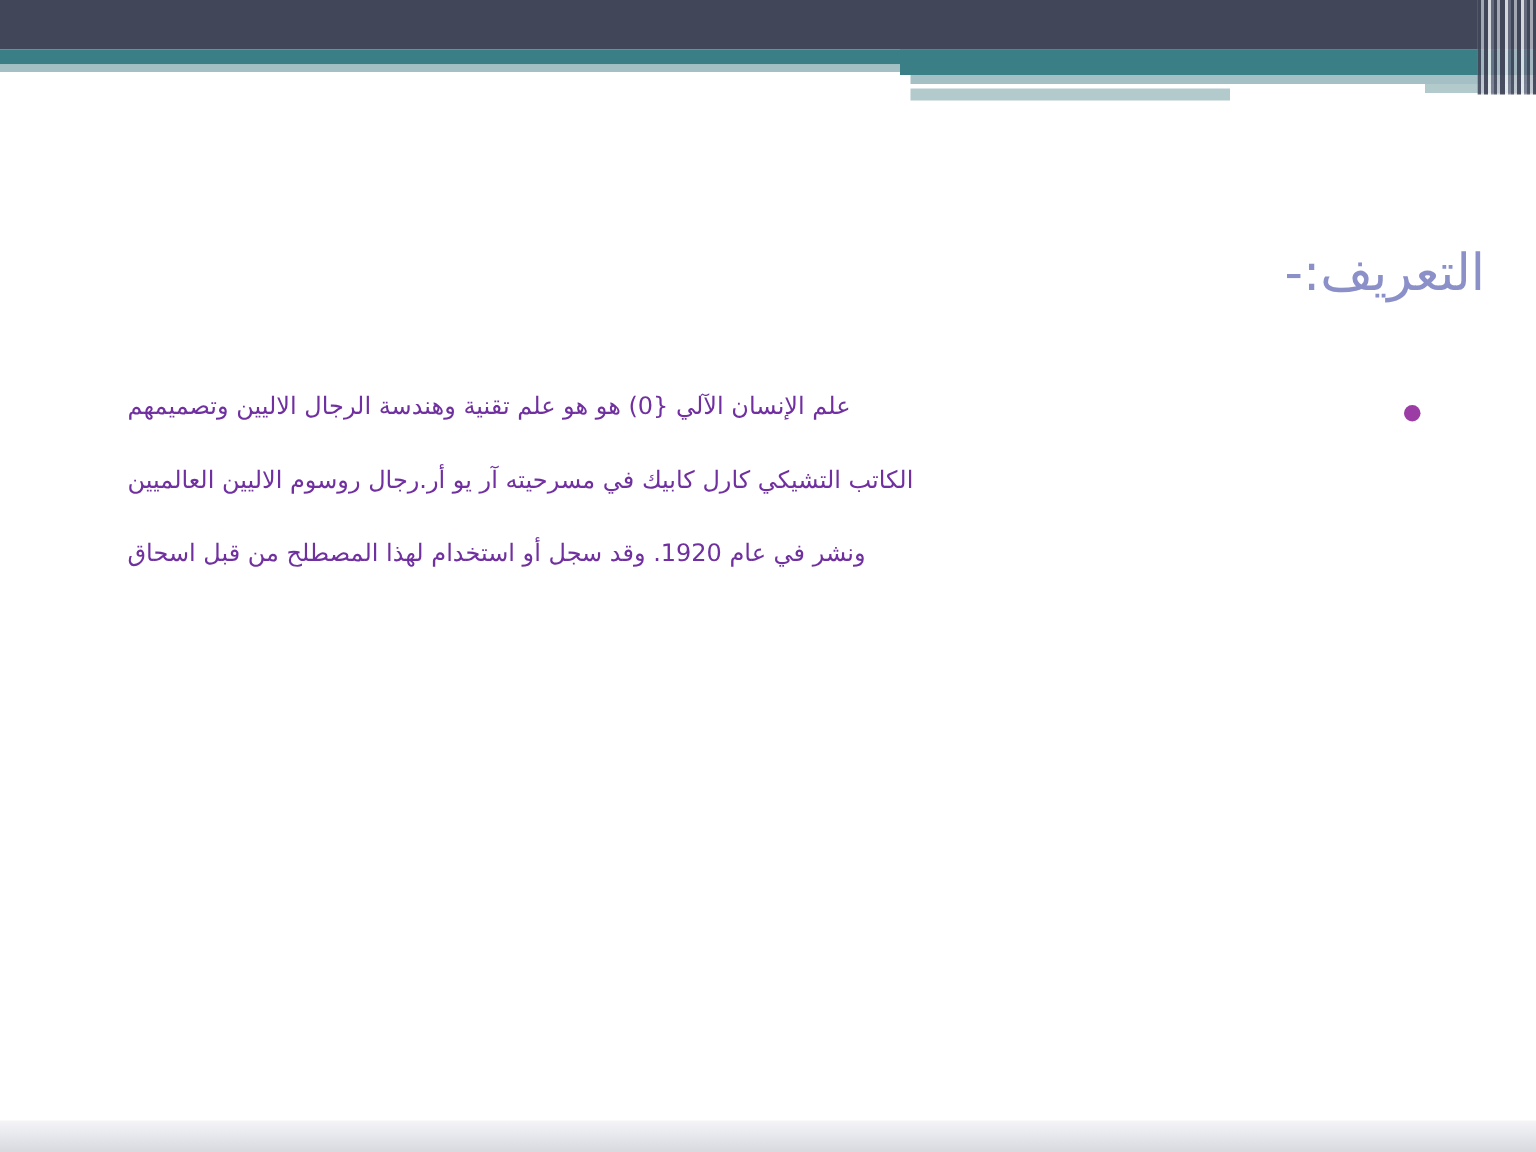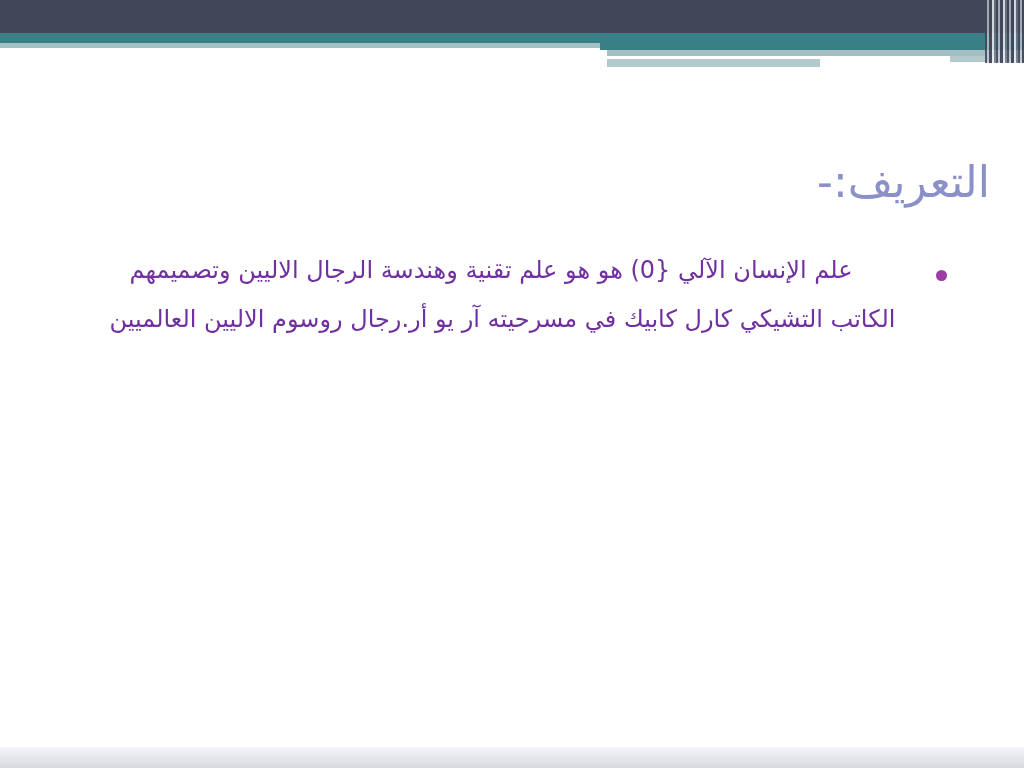--- a/index.html
+++ b/index.html
@@ -22,29 +22,29 @@
       rgba(66,70,89,.88) 0 2px,
       rgba(196,200,210,.75) 2px 4px,
       rgba(66,70,89,.95) 4px 7px,
       rgba(236,239,243,.85) 7px 9px,
       rgba(110,114,134,.8) 9px 11px);
   }
   
   .title {
     position:absolute; left:14px; right:34px; top:152px;
     direction:rtl; text-align:right;
-    font-size:44px; line-height:60px;
+    font-size:34px; line-height:60px;
     color:var(--title-color);
   }
   
   .body-block {
     position:absolute; left:85px; right:104px; top:246px;
-    direction:rtl; text-align:center;
+    direction:rtl; text-align:left;
     color:var(--body-color);
-    font-size:24px;
+    font-size:16px;
   }
   .body-line { height:49px; line-height:49px; white-space:nowrap; }
   .body-line.first { padding-right:23px; }
   .bullet-dot {
     position:absolute; left:936px; top:270px; width:11px; height:11px;
     border-radius:50%; background:var(--bullet-color);
   }
   
   .footer-band {
     position:absolute; left:0; bottom:0; width:1024px; height:21px;
@@ -66,17 +66,18 @@
   <div class="band-d"></div>
   <div class="stripes"></div>
 
   <div class="title">التعريف:-</div>
 
   <div class="bullet-dot"></div>
 
   <div class="body-block">
     <div class="body-line first">علم الإنسان الآلي ⁦(0}⁩ هو هو علم تقنية وهندسة الرجال الاليين وتصميمهم</div>
     <div class="body-line">الكاتب التشيكي كارل كابيك في مسرحيته آر يو أر.رجال روسوم الاليين العالميين</div>
+    <div class="body-line">ونشر في عام 1920. وقد سجل أو استخدام لهذا المصطلح من قبل اسحاق</div>
   </div>
 
   <div class="footer-band"></div>
 
 </div>
 
 </body></html>

